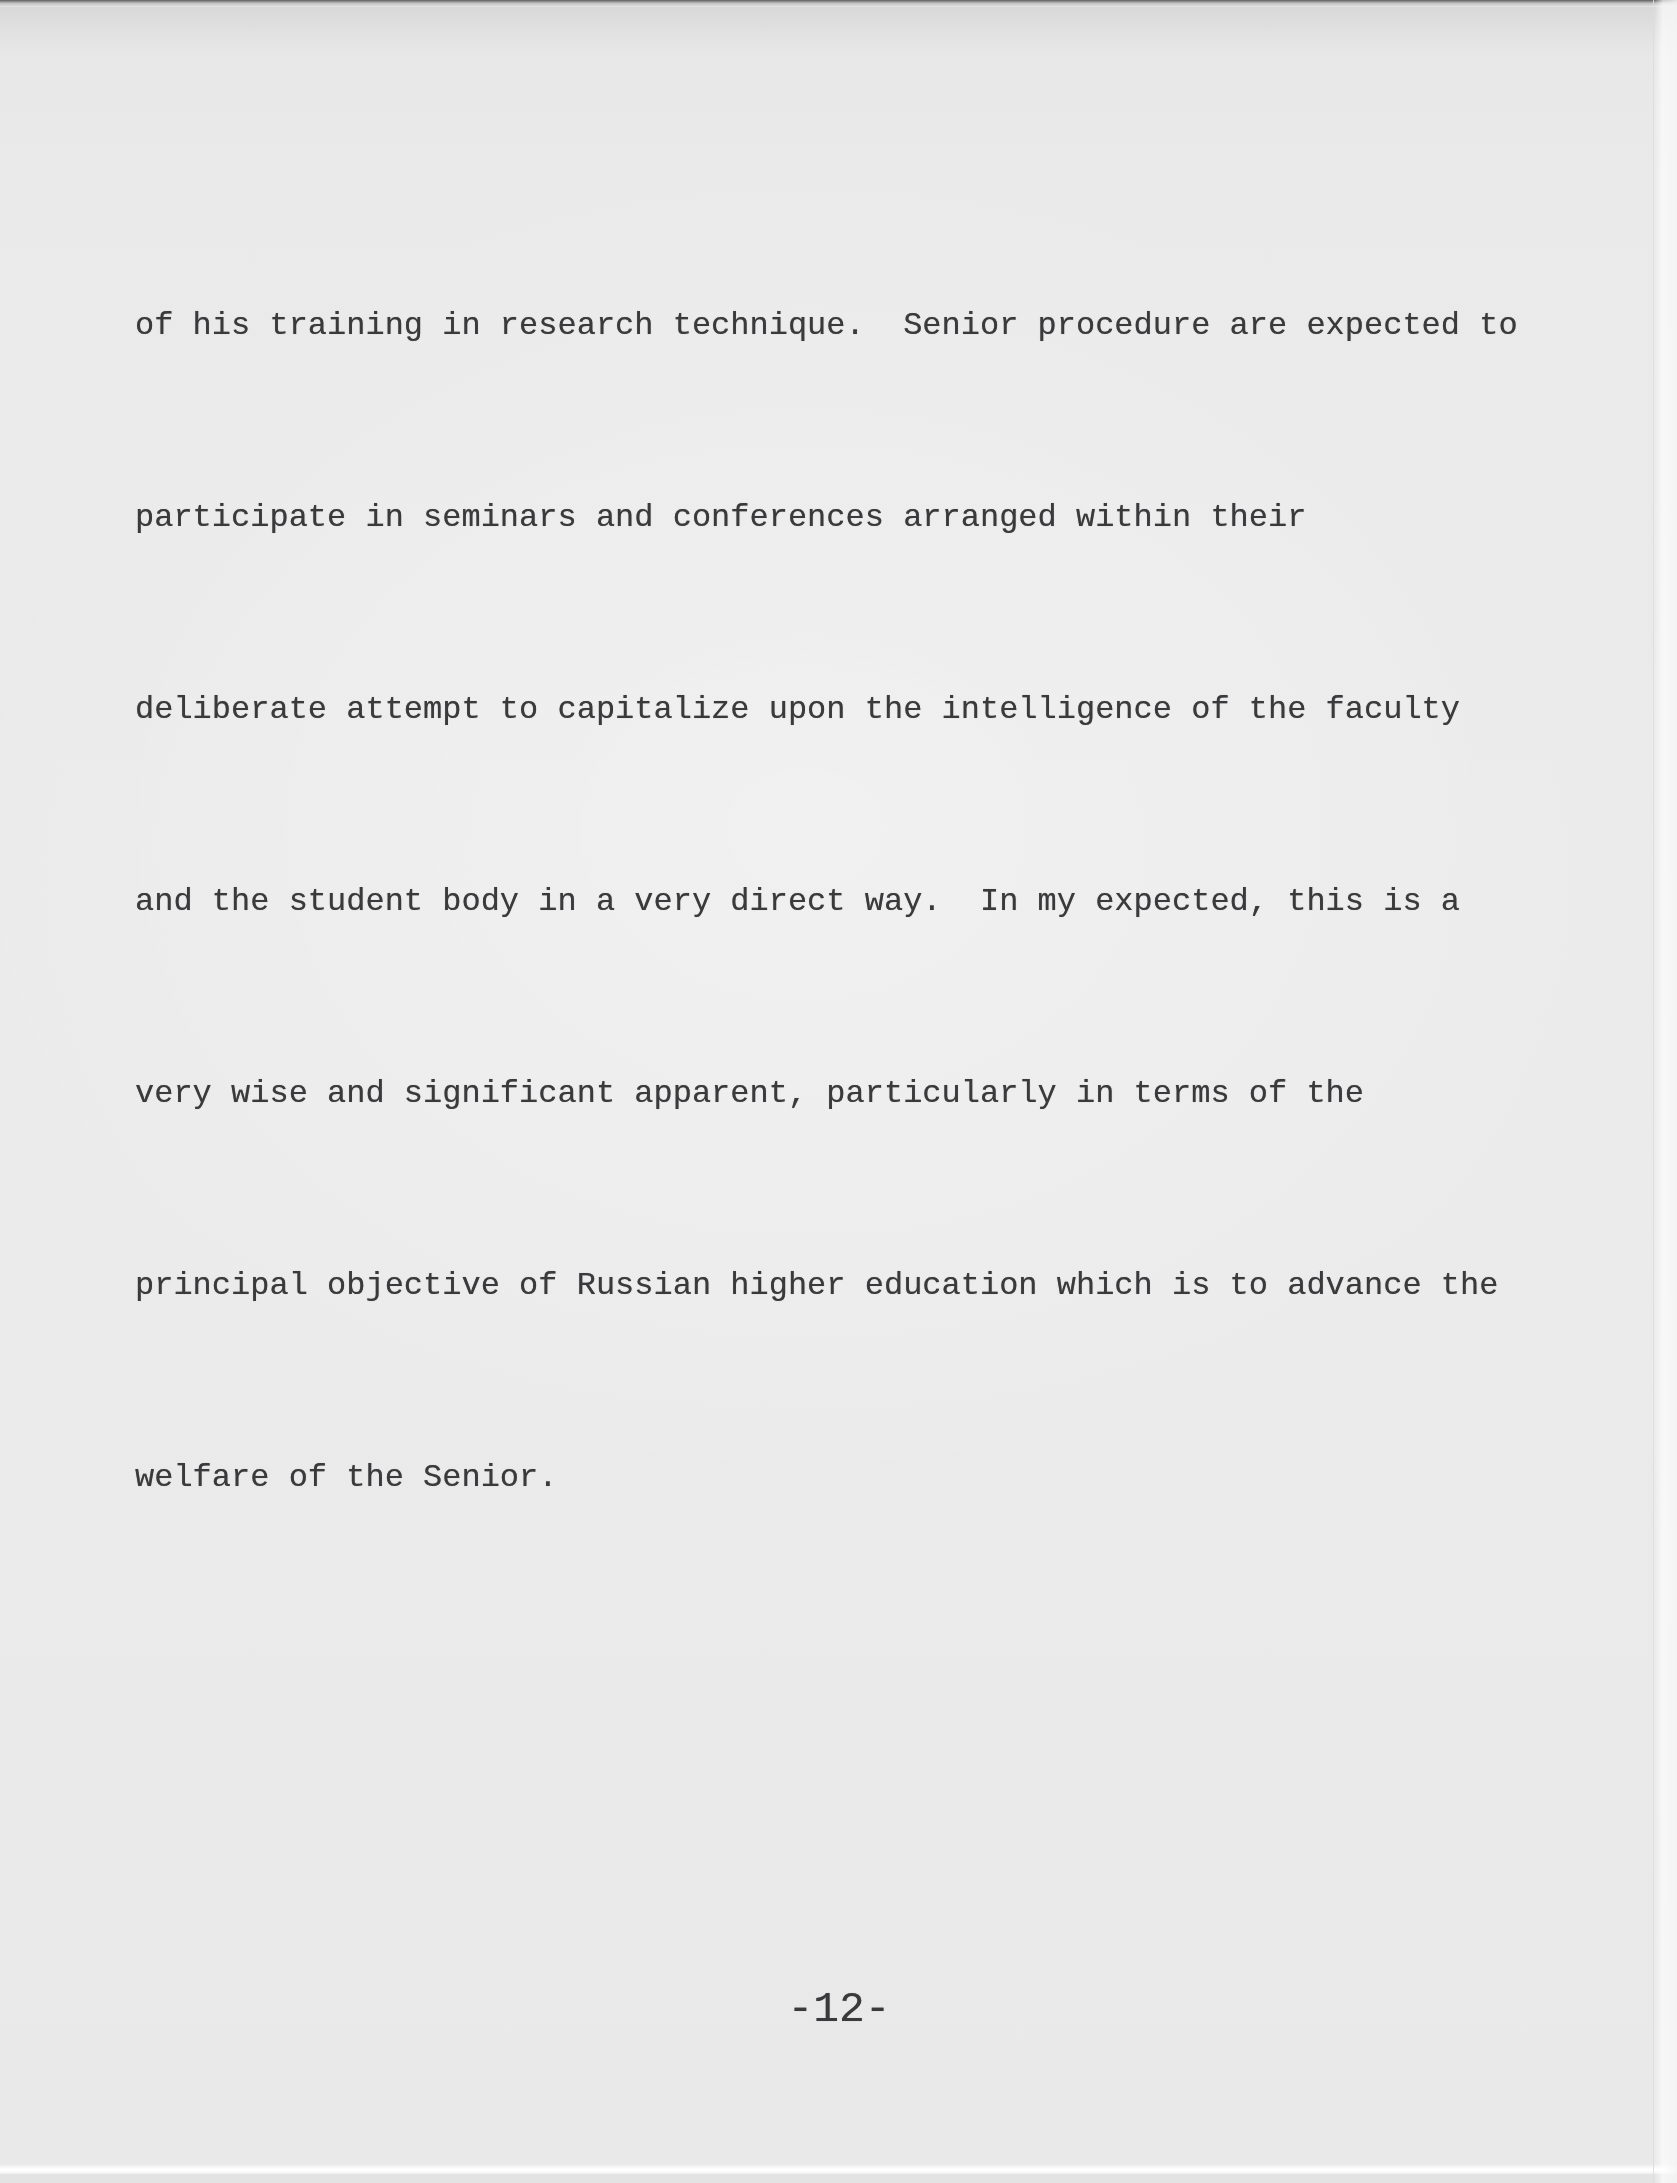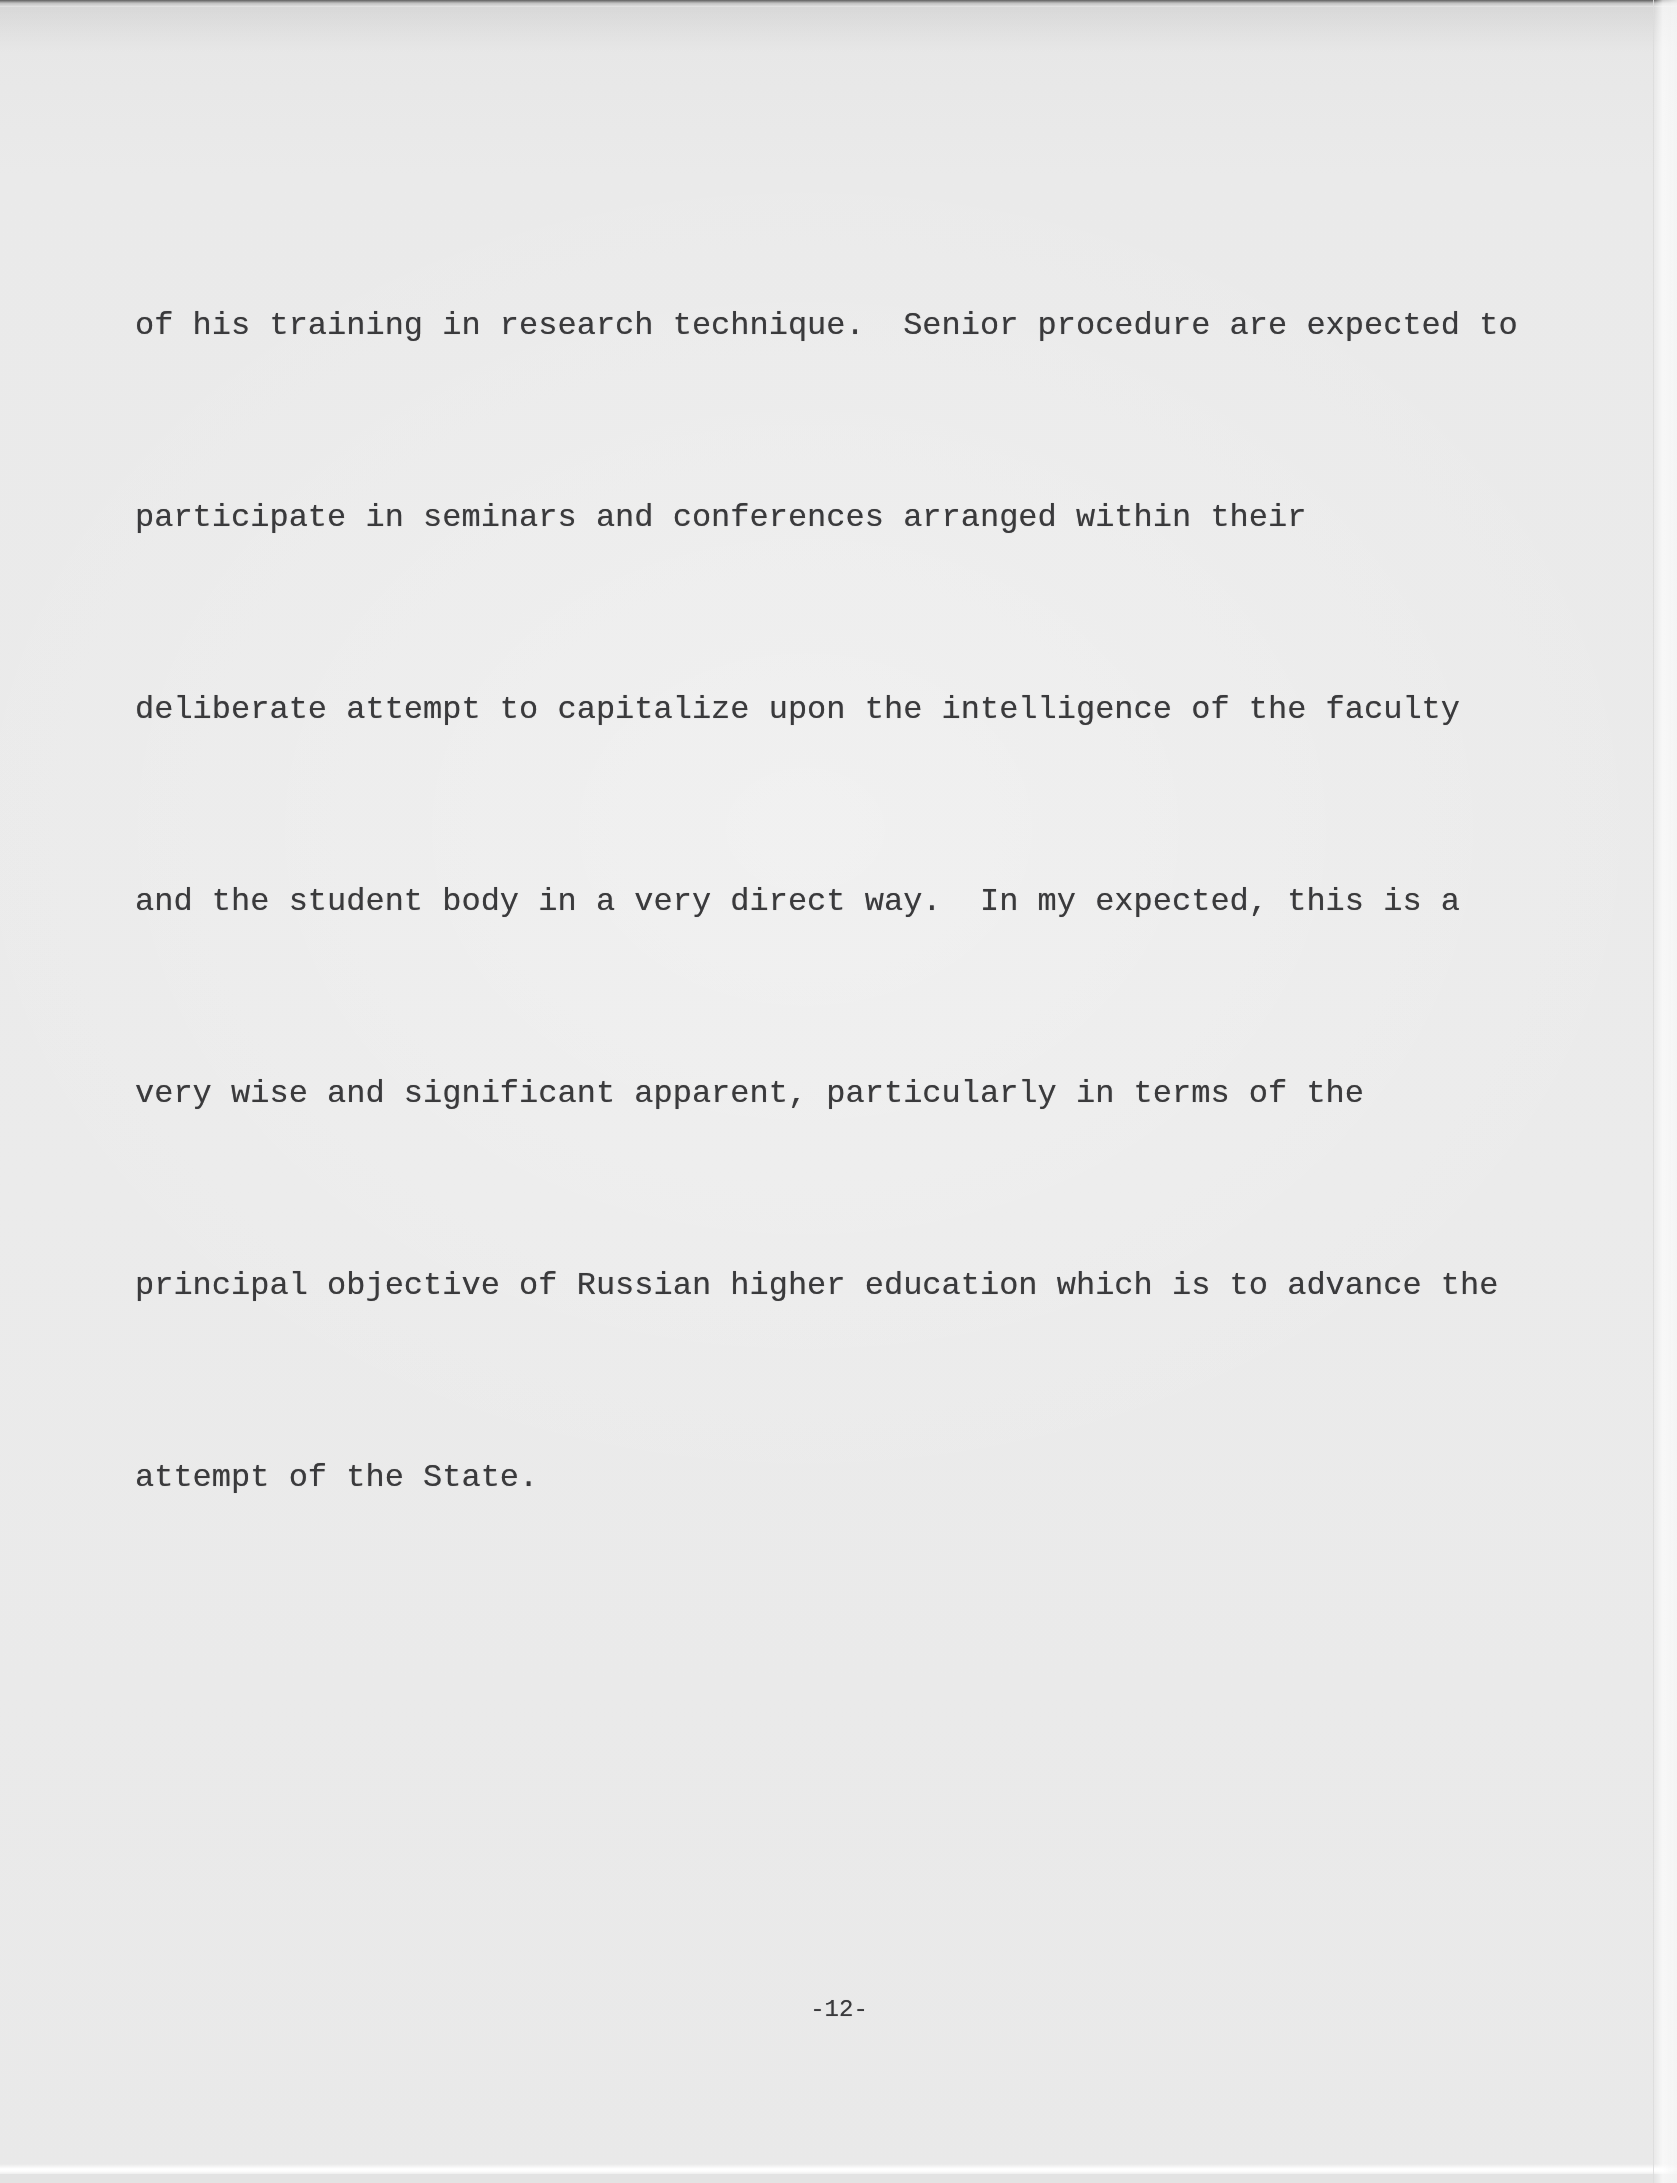--- a/index.html
+++ b/index.html
@@ -64,21 +64,21 @@
     text-shadow: 0 0 0.7px rgba(45,45,48,0.55);
   }
   .line {
     height: 64px;
   }
   .page-number {
     position: absolute;
     left: 0; top: 1978px;
     width: 1678px;
     text-align: center;
-    font-size: 24px;
+    font-size: 43px;
     line-height: 64px;
     color: #3a3a3c;
     text-shadow: 0 0 0.7px rgba(45,45,48,0.55);
   }
 </style>
 </head>
 <body>
 
 <div class="page">
   <div class="scan-edge-top"></div>
@@ -87,21 +87,21 @@
   <div class="scan-below-bottom"></div>
   <div class="scan-strip-right"></div>
 
   <div class="text-block">
     <div class="line">of his training in research technique.  Senior procedure are expected to</div>
     <div class="line">participate in seminars and conferences arranged within their</div>
     <div class="line">deliberate attempt to capitalize upon the intelligence of the faculty</div>
     <div class="line">and the student body in a very direct way.  In my expected, this is a</div>
     <div class="line">very wise and significant apparent, particularly in terms of the</div>
     <div class="line">principal objective of Russian higher education which is to advance the</div>
-    <div class="line">attempt of the State.</div>
+    <div class="line">welfare of the Senior.</div>
 
     
 
     
     
     
     
     
     
     

